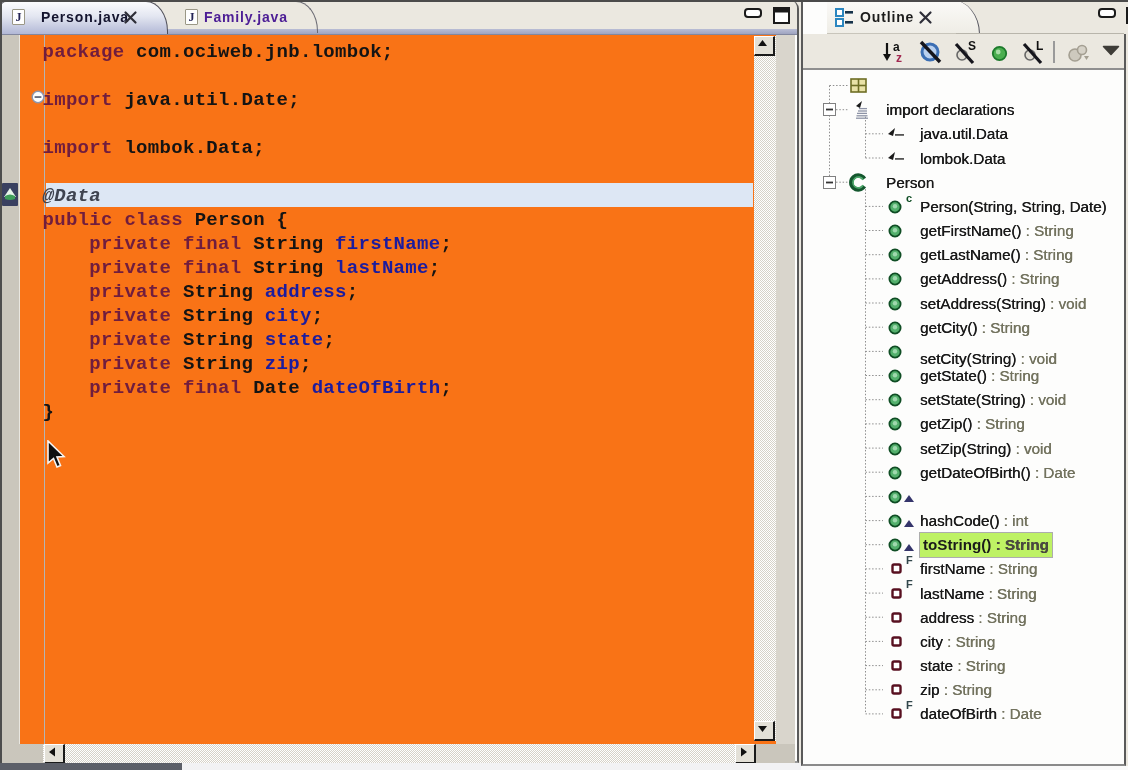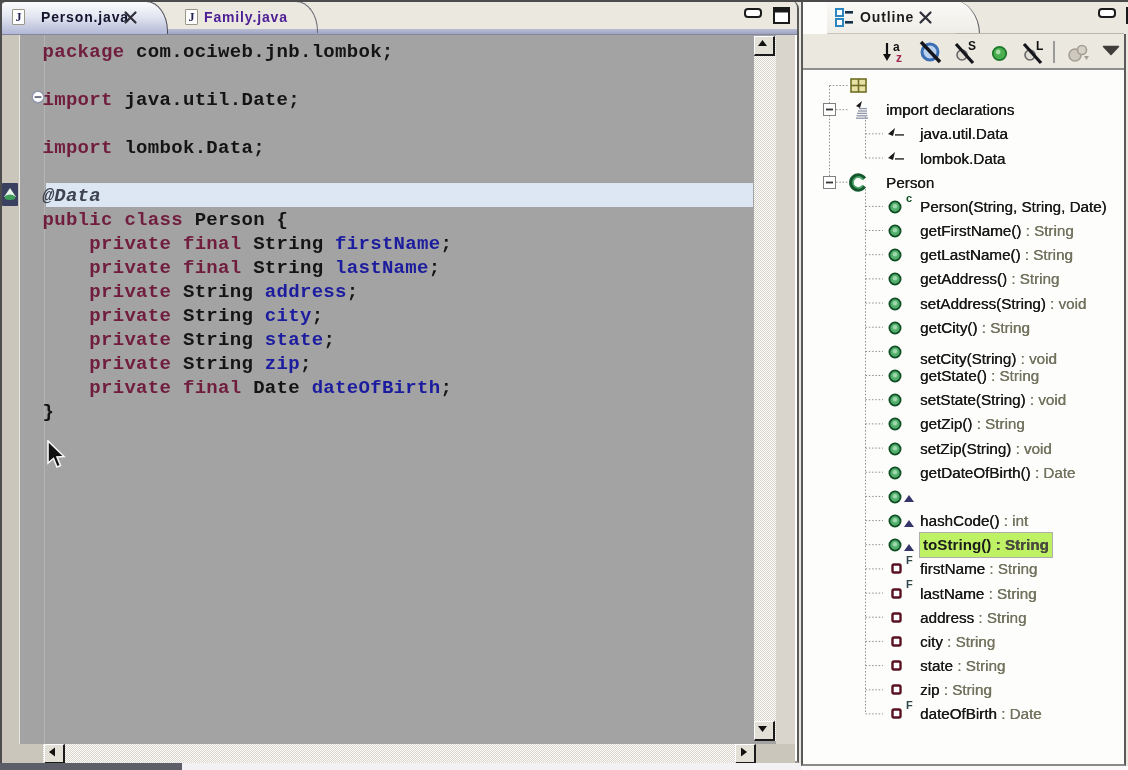--- a/index.html
+++ b/index.html
@@ -21,21 +21,21 @@
   border-top:1px solid #6a6a72;border-right:1px solid #6a6a72;
   border-radius:0 22px 0 0 / 0 30px 0 0;box-sizing:border-box;}
 .tabtext{position:absolute;top:9px;font-size:14px;font-weight:bold;color:#14142e;
   letter-spacing:0.85px;}
 .jicon{position:absolute;width:13px;height:16px;background:#fefefe;border:1px solid #9a9786;
   box-sizing:border-box;border-radius:1px;}
 .jicon span{position:absolute;left:2.5px;top:0px;font-size:12px;font-weight:bold;color:#232355;
   font-family:"Liberation Serif",serif;}
 .closex{position:absolute;top:10px;width:15px;height:15px;}
 
-#edcontent{position:absolute;left:0px;top:35px;width:795px;height:709px;background:#a3a3a3;}
+#edcontent{position:absolute;left:0px;top:35px;width:795px;height:709px;background:#f97316;}
 #markerbar{position:absolute;left:2px;top:0;width:17px;height:709px;background:#cac6bc;
   border-right:1px solid #e8e6e0;}
 #foldline{position:absolute;left:44px;top:0;width:1px;height:709px;background:#b4b4b4;}
 #curline{position:absolute;left:45.5px;top:148px;width:707px;height:24px;background:#dde7f4;}
 #code{position:absolute;left:42.5px;top:5px;margin:0;font-family:"Liberation Mono",monospace;
   font-size:19px;font-weight:bold;line-height:24px;color:#141414;letter-spacing:0.3px;}
 .kw{color:#701d3e;}
 .fld{color:#1c1c9e;}
 .ann{color:#3f4450;font-style:italic;}
 

